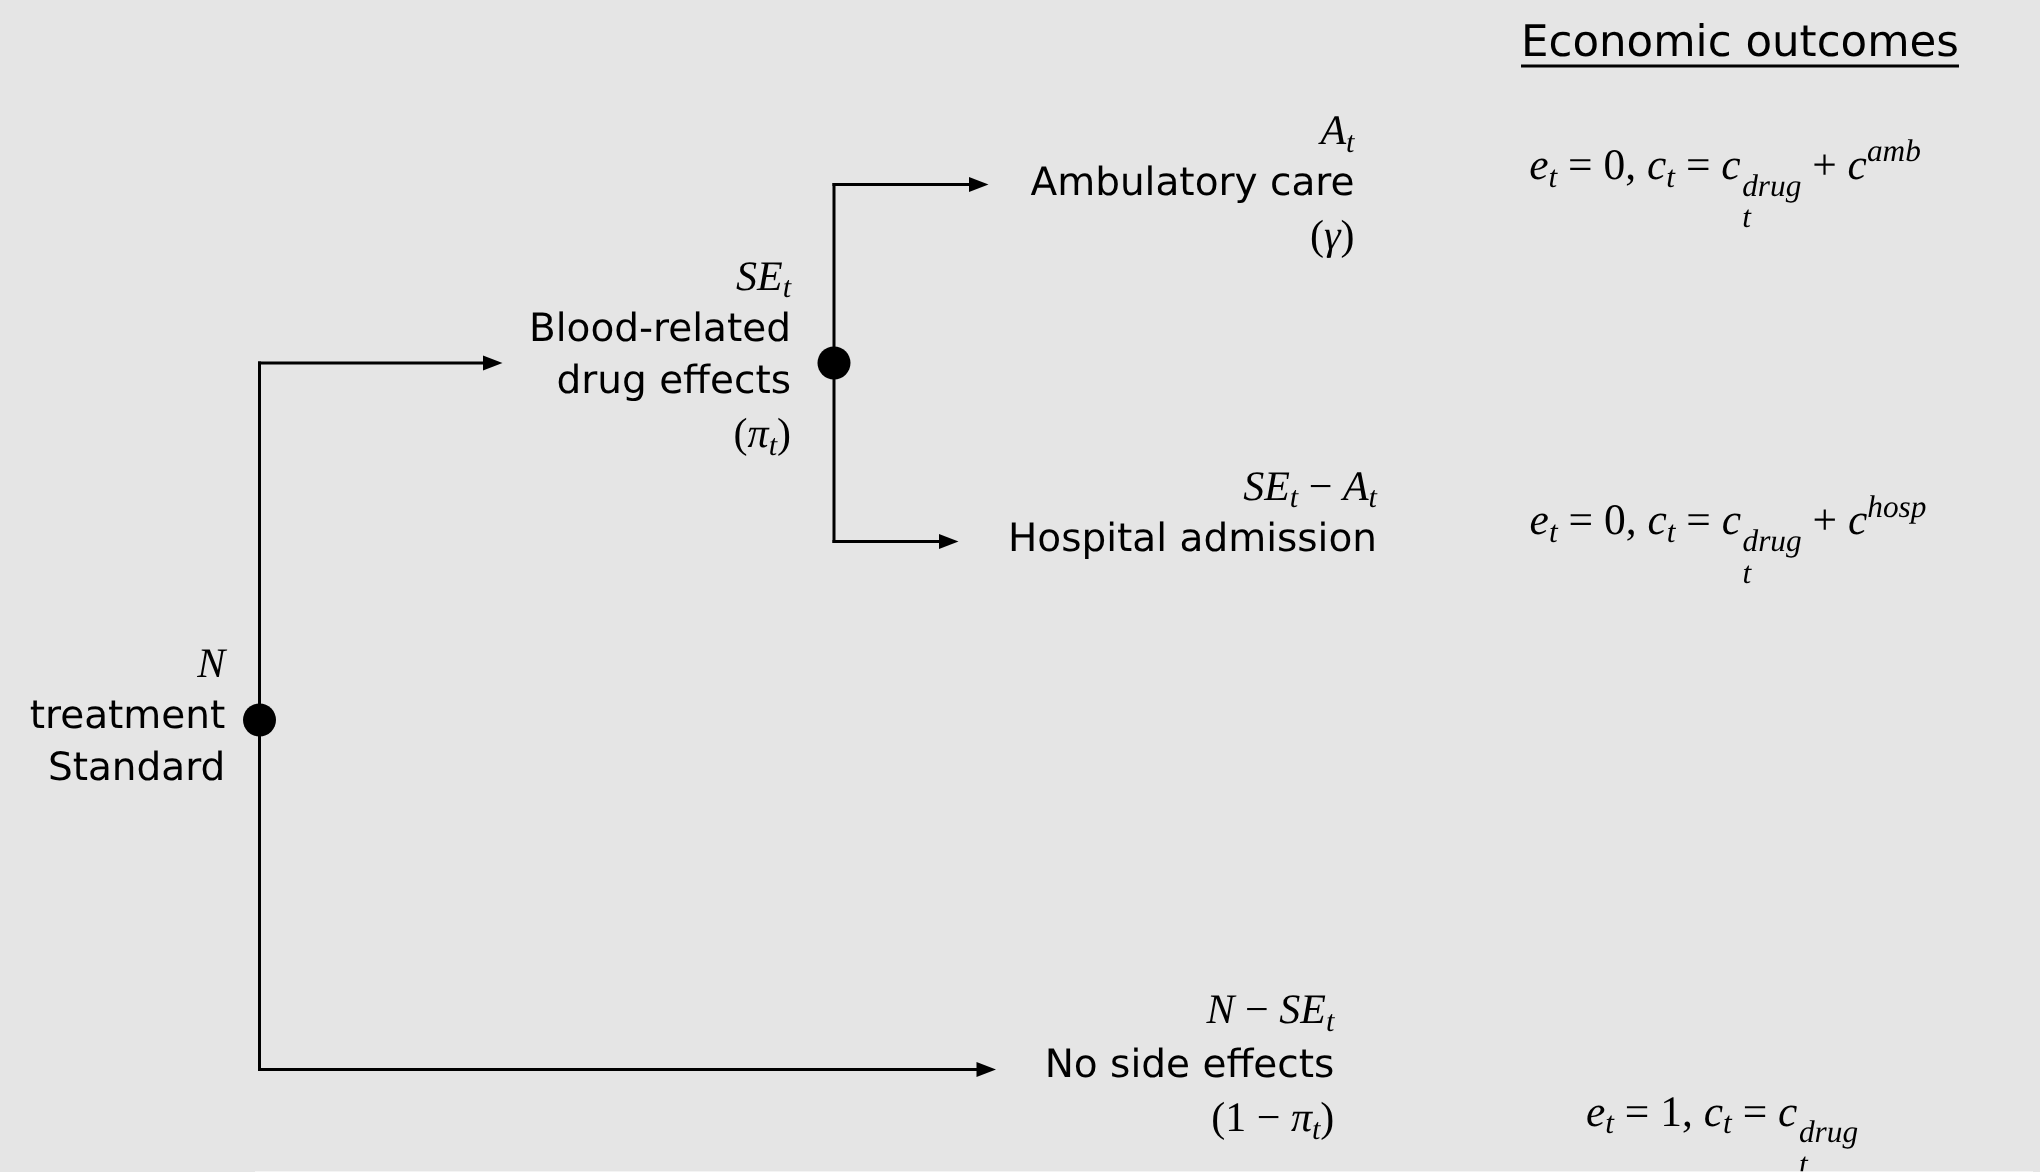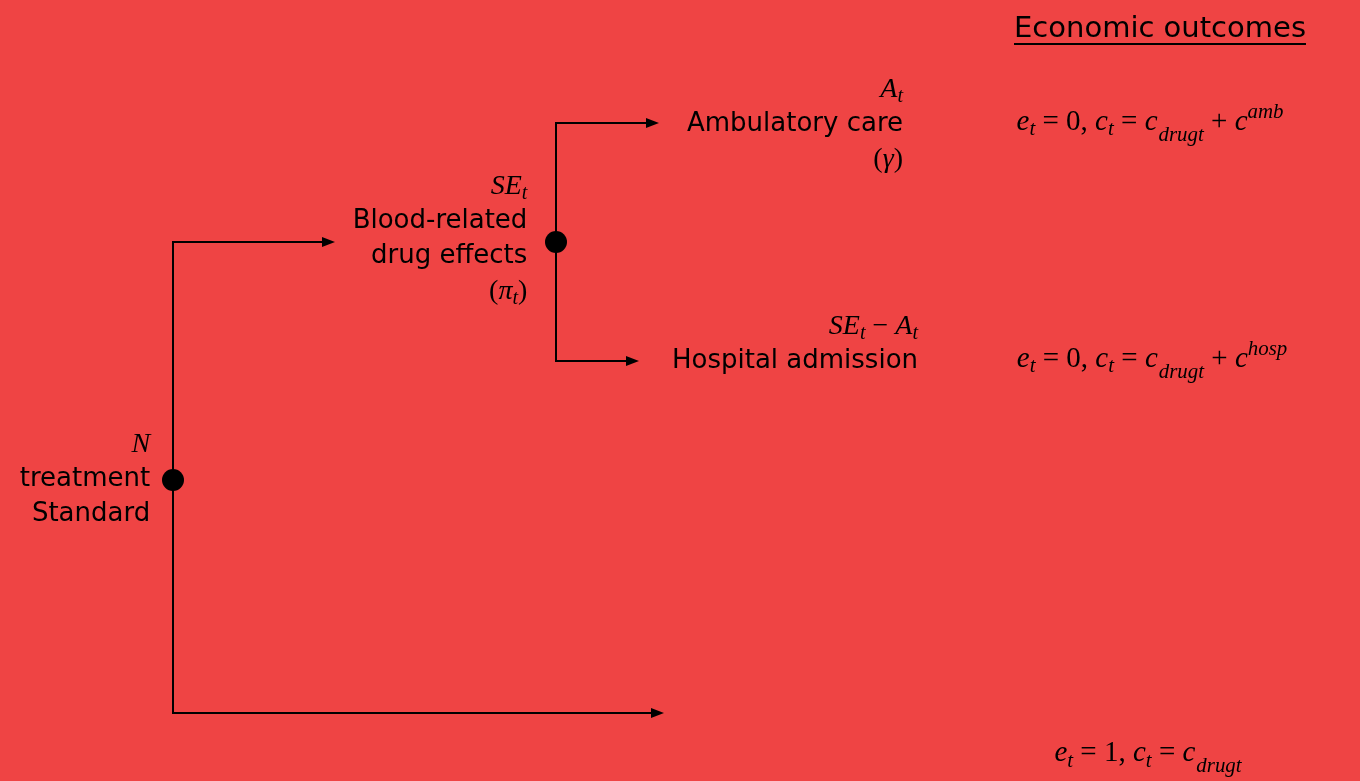--- a/index.html
+++ b/index.html
@@ -1,21 +1,21 @@
 <!DOCTYPE html>
 <html><head>
 <meta charset="utf-8">
 <title>Decision tree</title>
 <style>
   html, body { margin: 0; padding: 0; background: #ffffff; }
   .canvas {
     position: relative;
     width: 1360px;
     height: 781px;
-    background: #ef4444;
+    background: #e5e5e5;
     overflow: hidden;
     color: #000;
   }
 
   
   .header {
     position: absolute;
     left: 1160px;
     top: 10px;
     transform: translateX(-50%);
@@ -94,21 +94,21 @@
   #f-amb  { left: 1150px; top: 122px; }
   #f-hosp { left: 1152px; top: 359px; }
   #f-nse  { left: 1148px; top: 712px; margin-top: 44px; }
 
   .rm { font-style: normal; }
   .it { font-style: italic; }
   .sb { font-size: 0.72em; vertical-align: -0.25em; }
   .sp { font-size: 0.72em; vertical-align: 0.55em; }
   .scripts {
     display: inline-flex;
-    flex-direction: row;
+    flex-direction: column;
     align-items: flex-start;
     vertical-align: -0.55em;
     font-size: 0.72em;
     line-height: 1;
     margin-left: 1px;
   }
   .scripts span { display: block; height: 1em; }
 </style>
 </head>
 <body>
@@ -148,20 +148,25 @@
     <div class="math"><span class="it">A</span><span class="sb it">t</span></div>
     <div class="lbl">Ambulatory care</div>
     <div class="math"><span class="rm">(</span><span class="it">γ</span><span class="rm">)</span></div>
   </div>
 
   <div class="block" id="b-hosp">
     <div class="math"><span class="it">SE</span><span class="sb it">t</span><span class="rm"> − </span><span class="it">A</span><span class="sb it">t</span></div>
     <div class="lbl">Hospital admission</div>
   </div>
 
+  <div class="block" id="b-nse">
+    <div class="math"><span class="it">N</span><span class="rm"> − </span><span class="it">SE</span><span class="sb it">t</span></div>
+    <div class="lbl">No side effects</div>
+    <div class="math"><span class="rm">(1 − </span><span class="it">π</span><span class="sb it">t</span><span class="rm">)</span></div>
+  </div>
 
   <div class="formula" id="f-amb"><span class="it">e</span><span class="sb it">t</span><span class="rm"> = 0, </span><span class="it">c</span><span class="sb it">t</span><span class="rm"> = </span><span class="it">c</span><span class="scripts">
         <span class="it">drug</span>
         <span class="it">t</span>
       </span><span class="rm"> + </span><span class="it">c</span><span class="sp it">amb</span></div>
   <div class="formula" id="f-hosp"><span class="it">e</span><span class="sb it">t</span><span class="rm"> = 0, </span><span class="it">c</span><span class="sb it">t</span><span class="rm"> = </span><span class="it">c</span><span class="scripts">
         <span class="it">drug</span>
         <span class="it">t</span>
       </span><span class="rm"> + </span><span class="it">c</span><span class="sp it">hosp</span></div>
   <div class="formula" id="f-nse"><span class="it">e</span><span class="sb it">t</span><span class="rm"> = 1, </span><span class="it">c</span><span class="sb it">t</span><span class="rm"> = </span><span class="it">c</span><span class="scripts">

